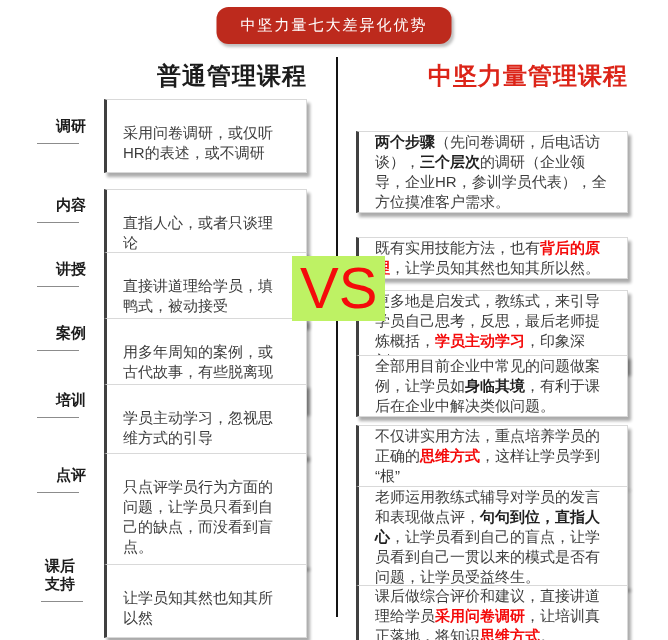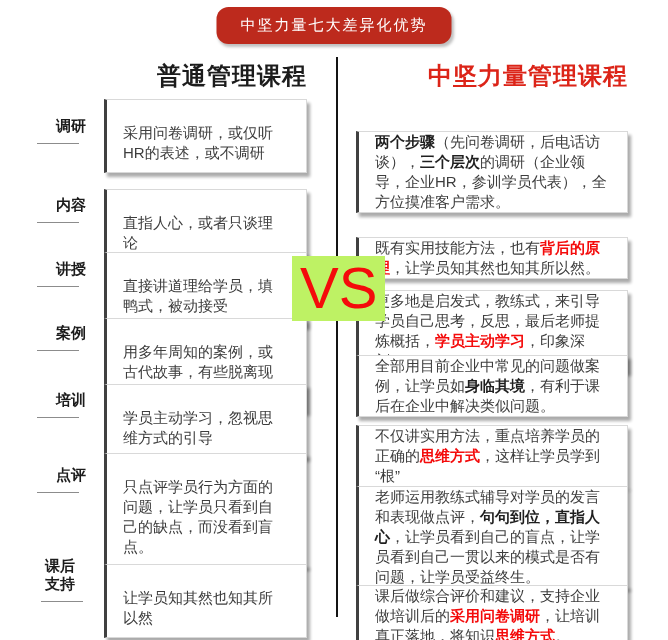--- a/index.html
+++ b/index.html
@@ -93,16 +93,16 @@
         <div class="box rbox"><span class="seg">不仅讲实用方法，重点培养学员的正确的</span><span class="seg red">思维方式</span><span class="seg">，这样让学员学到 “根”</span></div>
       </div>
       <div class="row r6">
         <div class="lab">点评</div>
         <div class="box lbox">只点评学员行为方面的问题，让学员只看到自己的缺点，而没看到盲点。</div>
         <div class="box rbox"><span class="seg">老师运用教练式辅导对学员的发言和表现做点评，</span><span class="seg bold">句句到位，直指人心</span><span class="seg">，让学员看到自己的盲点，让学员看到自己一贯以来的模式是否有问题，让学员受益终生。</span></div>
       </div>
       <div class="row r7">
         <div class="lab">课后支持</div>
         <div class="box lbox">让学员知其然也知其所以然</div>
-        <div class="box rbox"><span class="seg">课后做综合评价和建议，支持企业做培训后的</span><span class="seg red">采用问卷调研</span><span class="seg">，让培训真正落地，将知识</span><span class="seg red">思维方式</span><span class="seg">。</span></div>
+        <div class="box rbox"><span class="seg">课后做综合评价和建议，直接讲道理给学员</span><span class="seg red">采用问卷调研</span><span class="seg">，让培训真正落地，将知识</span><span class="seg red">思维方式</span><span class="seg">。</span></div>
       </div>
     </div>
 </div>
 
 </body></html>

